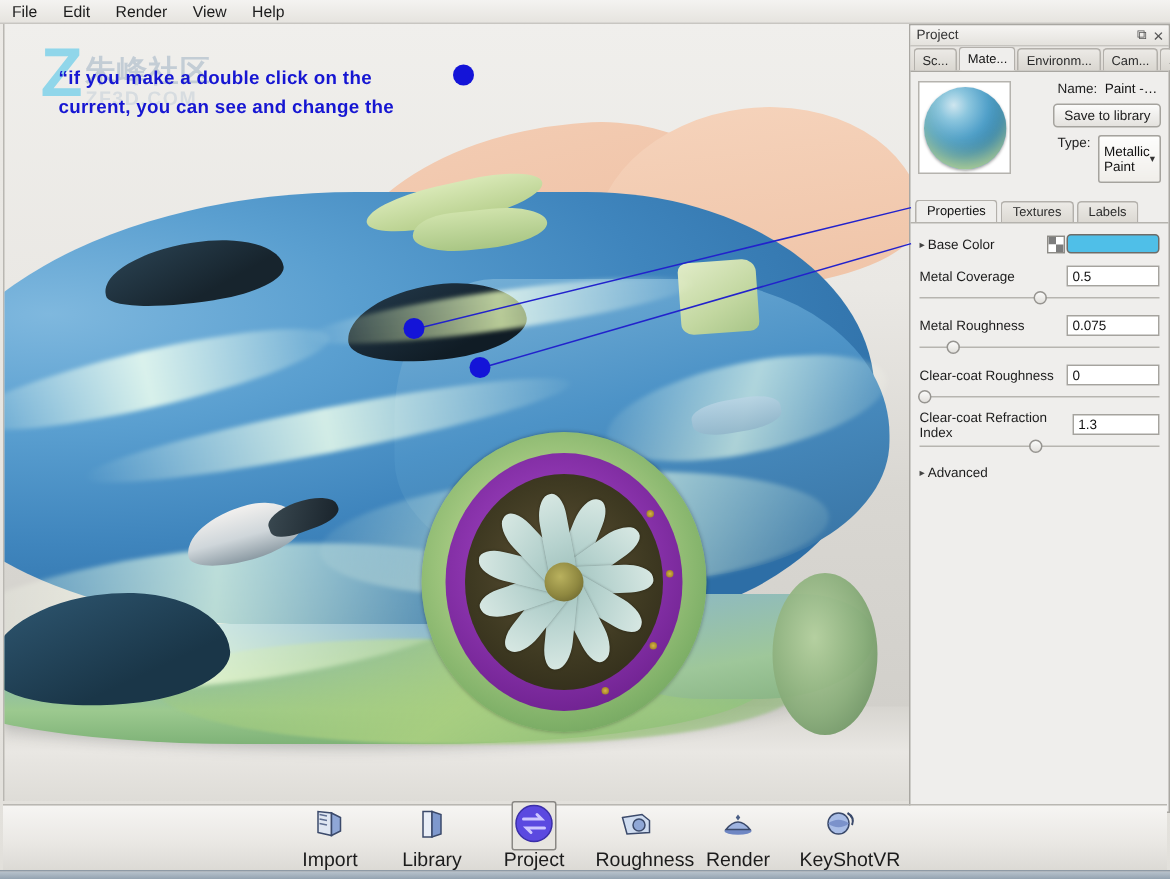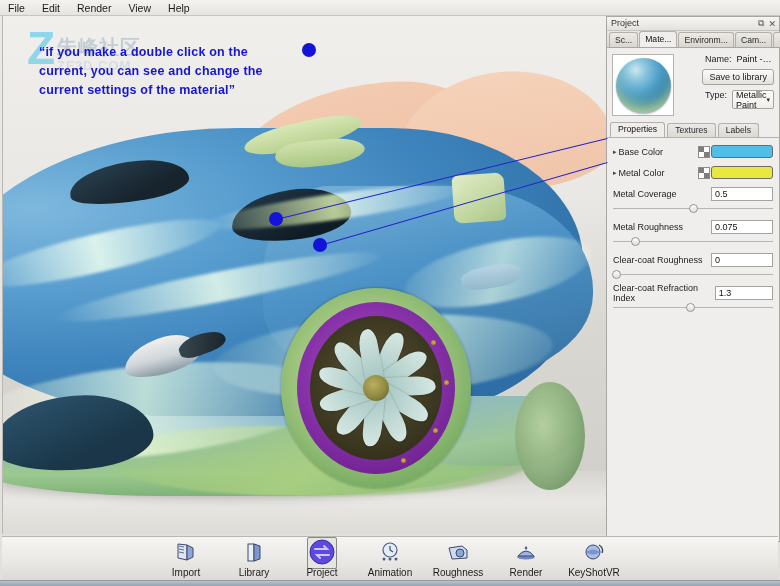--- a/index.html
+++ b/index.html
@@ -279,21 +279,21 @@
   .btn{
     font-size:9px;padding:2px 6px;
     background:linear-gradient(180deg,#fbfbfa,#e4e2de);
     border:1px solid #a5a39e;border-radius:3px;color:#1b1b1b;cursor:pointer;
     display:inline-block;
   }
   .save-wrap{display:flex;justify-content:flex-end;margin-bottom:5px;}
   .select{
     flex:1;display:flex;align-items:center;justify-content:space-between;
     background:linear-gradient(180deg,#fdfdfc,#f0eeea);
-    border:1px solid #a5a39e;border-radius:2px;padding:1px 3px;height:19px;
+    border:1px solid #a5a39e;border-radius:2px;padding:1px 3px;height:32px;
     font-size:9px;color:#111;cursor:pointer;
   }
   .select .arr{font-size:7px;color:#333;}
 
   .tabs-sub{
     display:flex;align-items:flex-end;height:16px;padding-left:3px;gap:2px;
     border-bottom:1px solid #b5b3ae;margin-top:2px;
   }
   .tab2{
     font-size:8.6px;padding:2px 7px;border:1px solid #b3b0ab;border-bottom:none;
@@ -337,21 +337,21 @@
   
   .toolbar{
     position:absolute;left:2px;top:536px;width:776px;height:44px;
     background:linear-gradient(180deg,#f6f5f3 0%,#e9e7e3 60%,#dcdad5 100%);
     border-top:1px solid #b9b7b2;
     display:flex;align-items:center;justify-content:center;gap:14px;
     z-index:22;
   }
   .tool{width:54px;text-align:center;cursor:pointer;}
   .tool .ic{height:26px;display:flex;align-items:center;justify-content:center;}
-  .tool .lbl{font-size:10px;color:#1c1c1c;margin-top:1px;}
+  .tool .lbl{font-size:13px;color:#1c1c1c;margin-top:1px;}
   .tool.sel .ic{ }
   .selbox{border:1px solid #8a8884;background:#e7e5e0;border-radius:2px;padding:1px;}
   .statusbar{
     position:absolute;left:0;top:580px;width:780px;height:6px;
     background:linear-gradient(180deg,#b9c3cc,#94a3b1);
     border-top:1px solid #8f9aa5;z-index:23;
   }
 </style>
 </head>
 <body>
@@ -429,21 +429,20 @@
 
     <div class="wm">
       <div class="z">Z</div>
       <div class="cn">朱峰社区</div>
       <div class="url">ZF3D.COM</div>
     </div>
 
     <div class="anno-top">
       <div>“if  you  make  a  double  click  on  the</div>
       <div>current,  you  can  see  and  change  the</div>
-      <div>current  settings  of  the  material”</div>
     </div>
   </div>
 
   <div class="panel">
     <div class="panel-title">
       <span class="tx">Project</span>
       <span class="win-btns">
         <i>⧉</i>
         <i>✕</i>
       </span>
@@ -499,37 +498,20 @@
                 <i></i>
                 <i></i>
               </div>
               <div class="swatch" style="background: rgb(79, 191, 232);"></div>
             </div>
           </div>
         </div>
         <div class="prop">
           <div class="prop-line">
             <div class="prop-name">
-              <span class="tri">▸</span>
-              <span>Metal Color</span>
-            </div>
-            <div class="swatch-wrap">
-              <div class="pick">
-                <i></i>
-                <i></i>
-                <i></i>
-                <i></i>
-              </div>
-              <div class="swatch" style="background: rgb(232, 232, 64);"></div>
-            </div>
-          </div>
-        </div>
-        <div class="prop">
-          <div class="prop-line">
-            <div class="prop-name">
               <span>Metal Coverage</span>
             </div>
             <div class="numbox">0.5</div>
           </div>
           <div class="slider">
             <div class="track"></div>
             <div class="knob" style="left: calc(50% - 4px);"></div>
           </div>
         </div>
         <div class="prop">
@@ -563,20 +545,24 @@
             </div>
             <div class="numbox">1.3</div>
           </div>
           <div class="slider">
             <div class="track"></div>
             <div class="knob" style="left: calc(48% - 4px);"></div>
           </div>
         </div>
       </div>
 
+    <div class="adv">
+      <span class="tri">▸</span>
+      <span>Advanced</span>
+    </div>
 
   </div>
 
   <div class="toolbar" id="toolbar">
       <div class="tool">
         <div class="ic">
           <span><svg width="24" height="24" viewBox="0 0 24 24">
               <path d="M4 18 L13 20 L13 5 L4 4 Z" fill="#dfe6f2" stroke="#3b4a6b" stroke-width="1"></path>
               <path d="M13 5 L19 8 L19 17 L13 20 Z" fill="#8fa7d6" stroke="#3b4a6b" stroke-width="1"></path>
               <path d="M5 6 L10 7 M5 9 L10 10 M5 12 L10 13" stroke="#5f6f92" stroke-width="1"></path>
@@ -598,32 +584,20 @@
           <span class="selbox"><svg width="26" height="26" viewBox="0 0 26 26">
               <circle cx="13" cy="13" r="12" fill="#5b49e0" stroke="#3b2fa8" stroke-width="1"></circle>
               <path d="M6 10 h12 l-3 -3 M20 16 h-12 l3 3" stroke="#cdc6ff" stroke-width="2" fill="none" stroke-linecap="round"></path>
             </svg></span>
         </div>
         <div class="lbl">Project</div>
       </div>
       <div class="tool">
         <div class="ic">
           <span><svg width="24" height="24" viewBox="0 0 24 24">
-              <circle cx="12" cy="10" r="7" fill="#e6ecf6" stroke="#4a5f86" stroke-width="1.2"></circle>
-              <path d="M12 6 v4 l3 2" stroke="#3b4a6b" stroke-width="1.2" fill="none"></path>
-              <circle cx="6" cy="19" r="1.5" fill="#4a5f86"></circle>
-              <circle cx="12" cy="19" r="1.5" fill="#4a5f86"></circle>
-              <circle cx="18" cy="19" r="1.5" fill="#4a5f86"></circle>
-            </svg></span>
-        </div>
-        <div class="lbl">Animation</div>
-      </div>
-      <div class="tool">
-        <div class="ic">
-          <span><svg width="24" height="24" viewBox="0 0 24 24">
               <path d="M3 8 L16 6 L21 10 L21 18 L6 19 Z" fill="#cfdcf0" stroke="#3b4a6b" stroke-width="1"></path>
               <circle cx="14" cy="13" r="4" fill="#8fa7d6" stroke="#3b4a6b" stroke-width="1"></circle>
             </svg></span>
         </div>
         <div class="lbl">Roughness</div>
       </div>
       <div class="tool">
         <div class="ic">
           <span><svg width="24" height="24" viewBox="0 0 24 24">
               <ellipse cx="12" cy="17" rx="9" ry="2.5" fill="#6f87c4"></ellipse>

